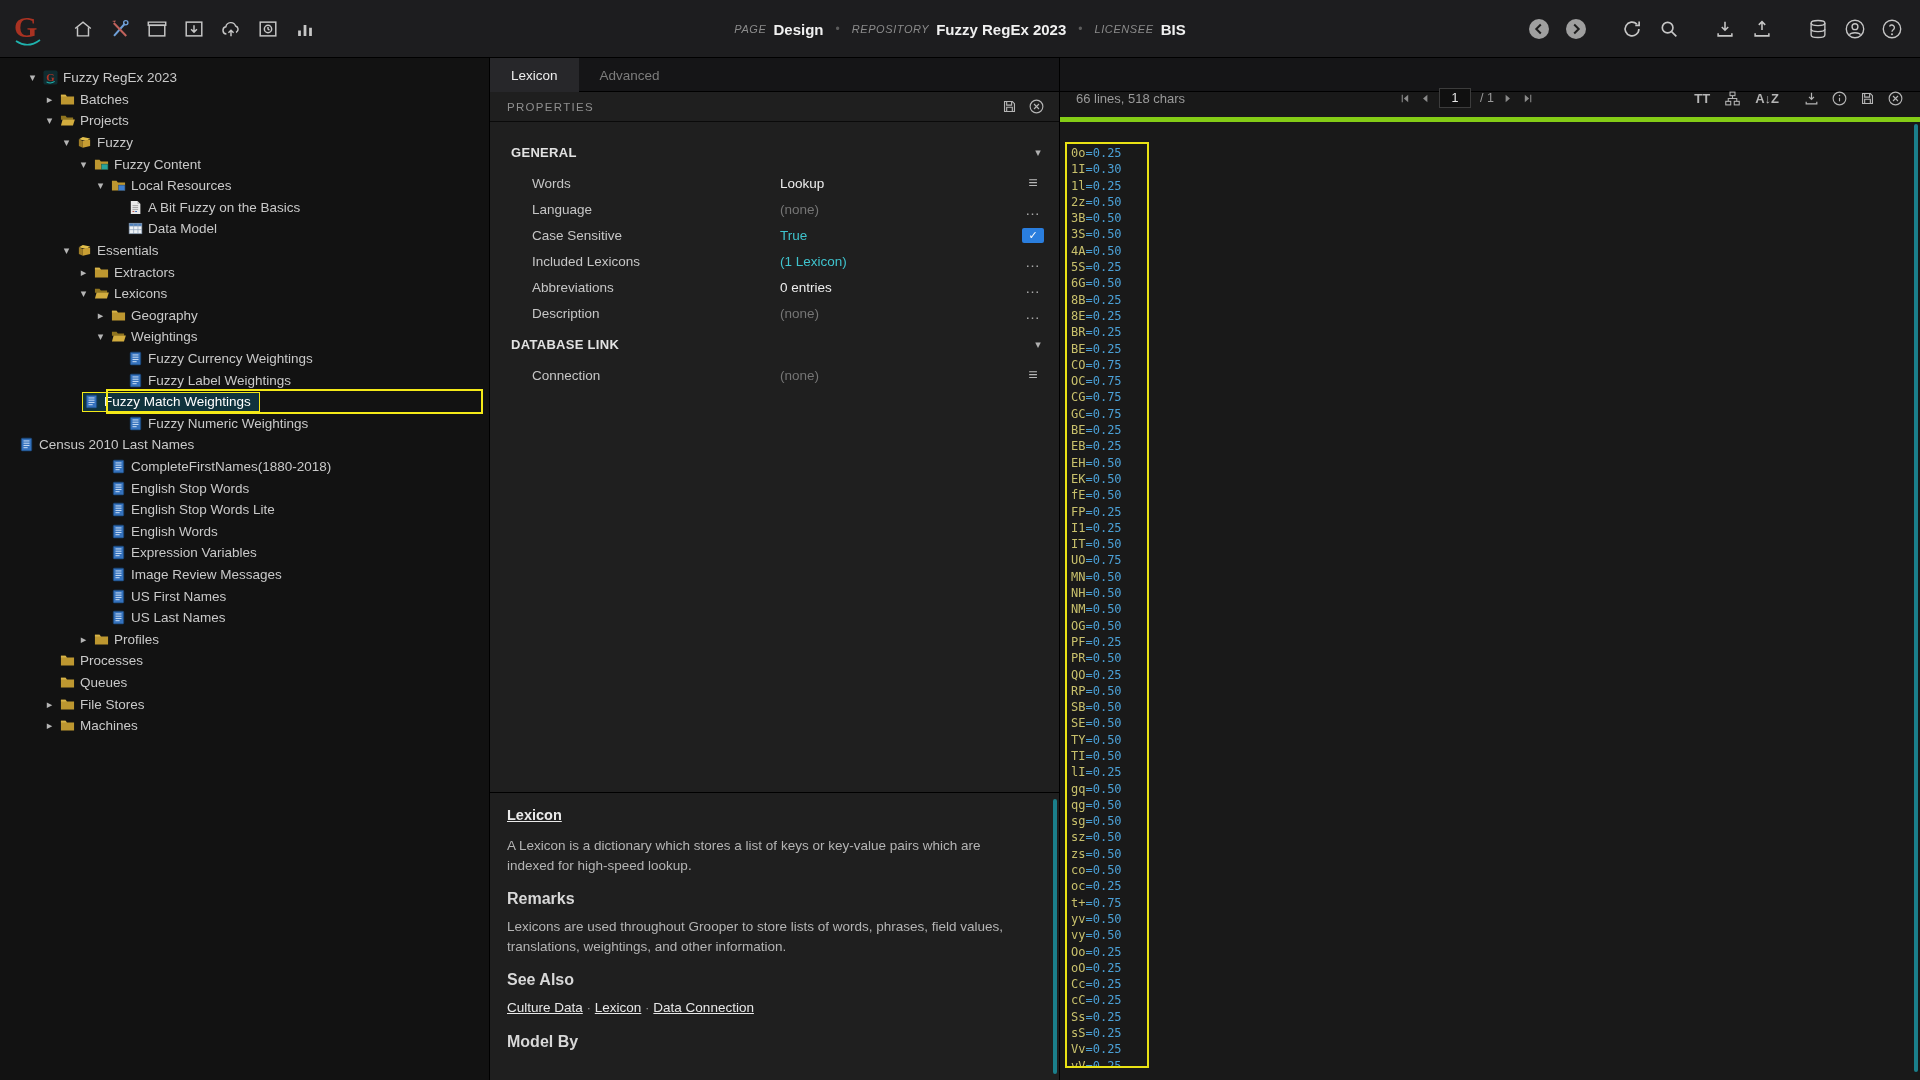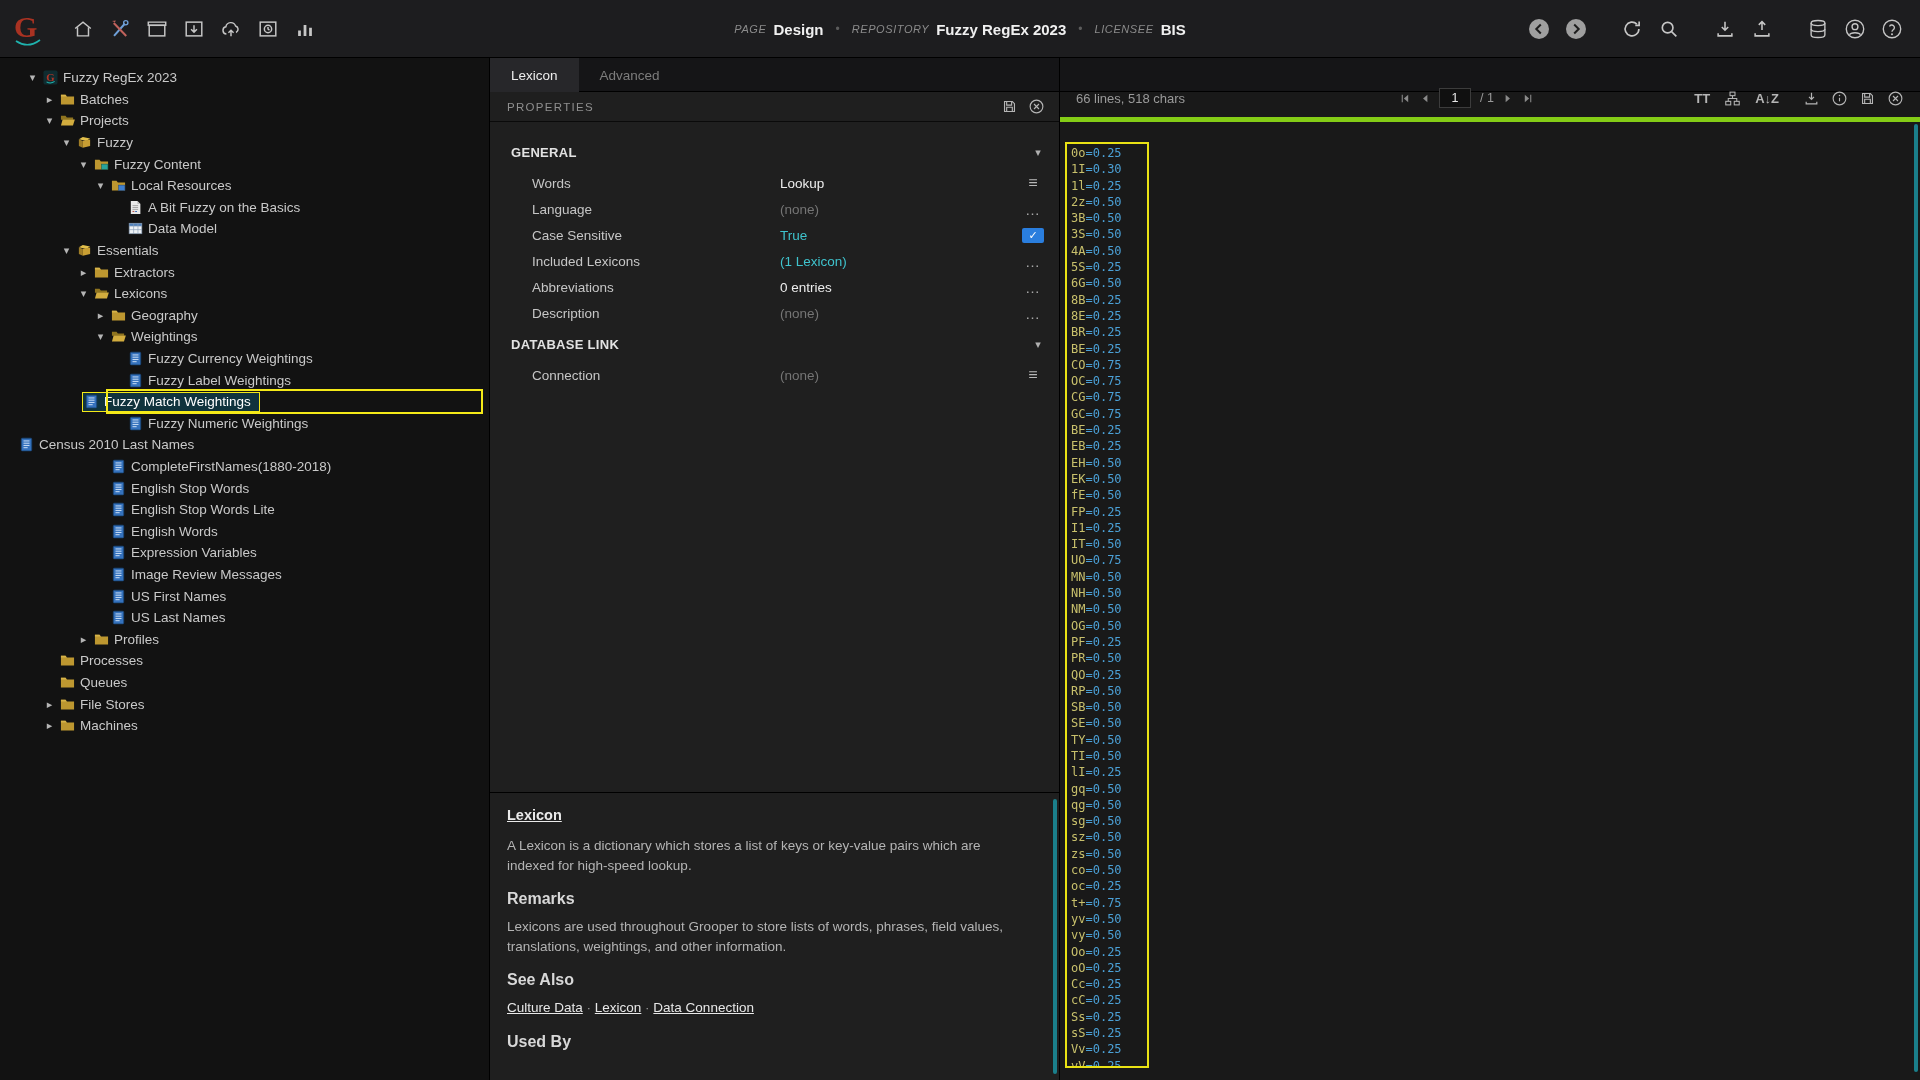--- a/index.html
+++ b/index.html
@@ -701,21 +701,21 @@
           </div>
         </div>
 
       <div class="docs">
         <h3>Lexicon</h3>
         <p>A Lexicon is a dictionary which stores a list of keys or key-value pairs which are indexed for high-speed lookup.</p>
         <h4>Remarks</h4>
         <p>Lexicons are used throughout Grooper to store lists of words, phrases, field values, translations, weightings, and other information.</p>
         <h4>See Also</h4>
         <p id="see-also"><a href="#">Culture Data</a><span class="dot"> · </span><a href="#">Lexicon</a><span class="dot"> · </span><a href="#">Data Connection</a></p>
-        <h4>Used By</h4>
+        <h4>Model By</h4>
         <span class="docs-scrollbar"></span>
       </div>
     </section>
 
     <section class="editor-panel">
       <div class="editor-spacer"></div>
       <div class="editor-header">
         <span class="editor-status">66 lines, 518 chars</span>
         <span class="pager">
           <span class="pg-btn">

